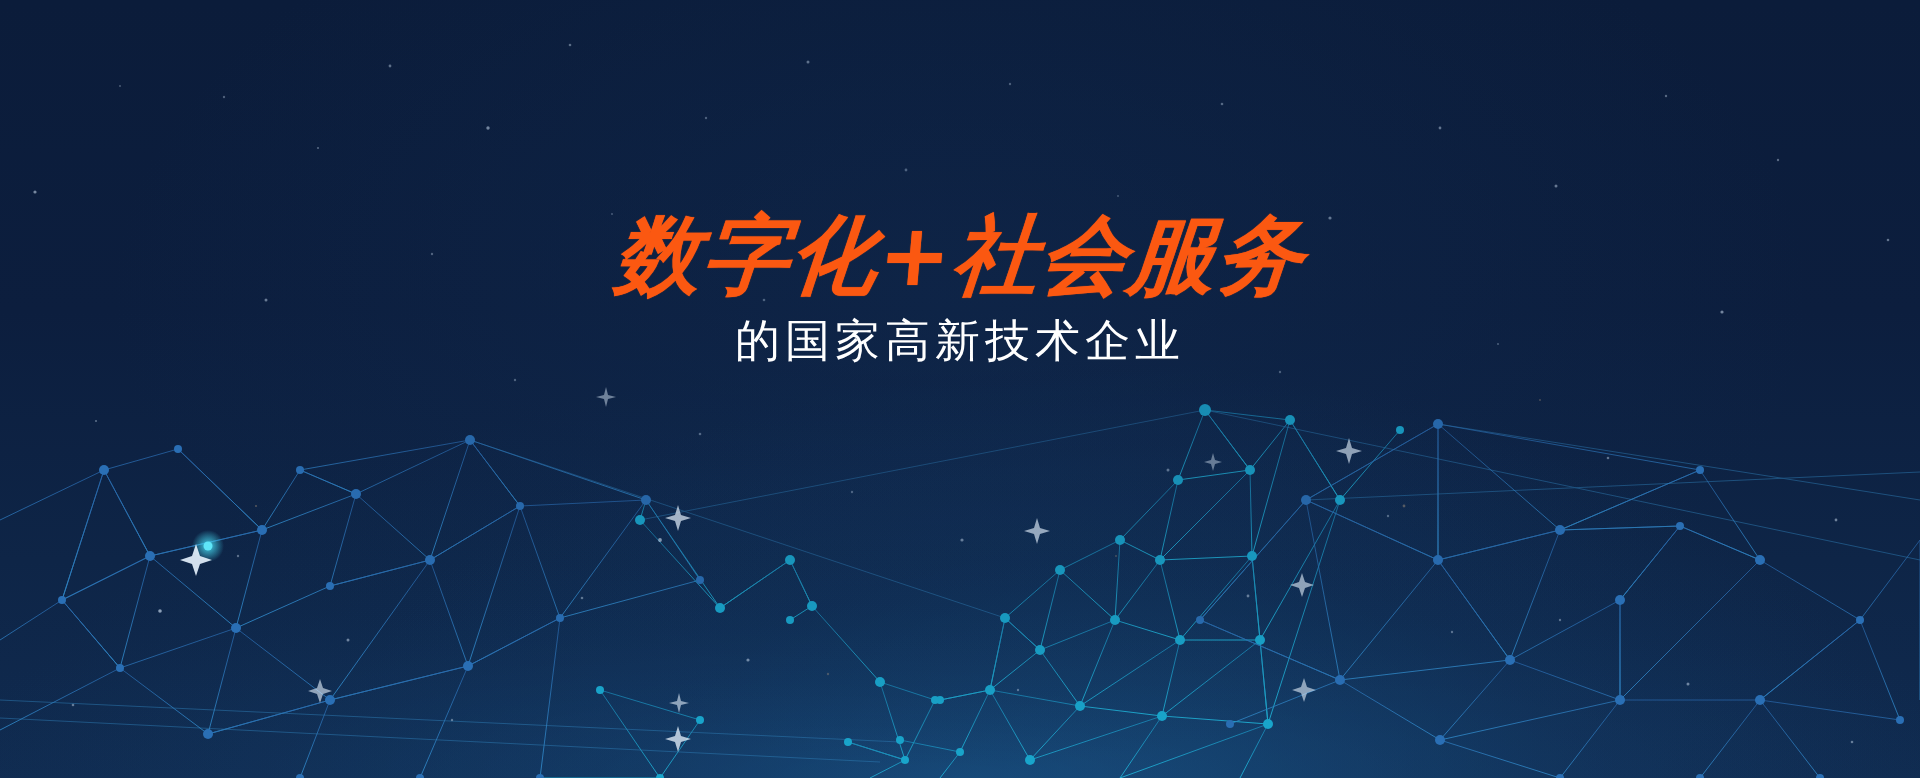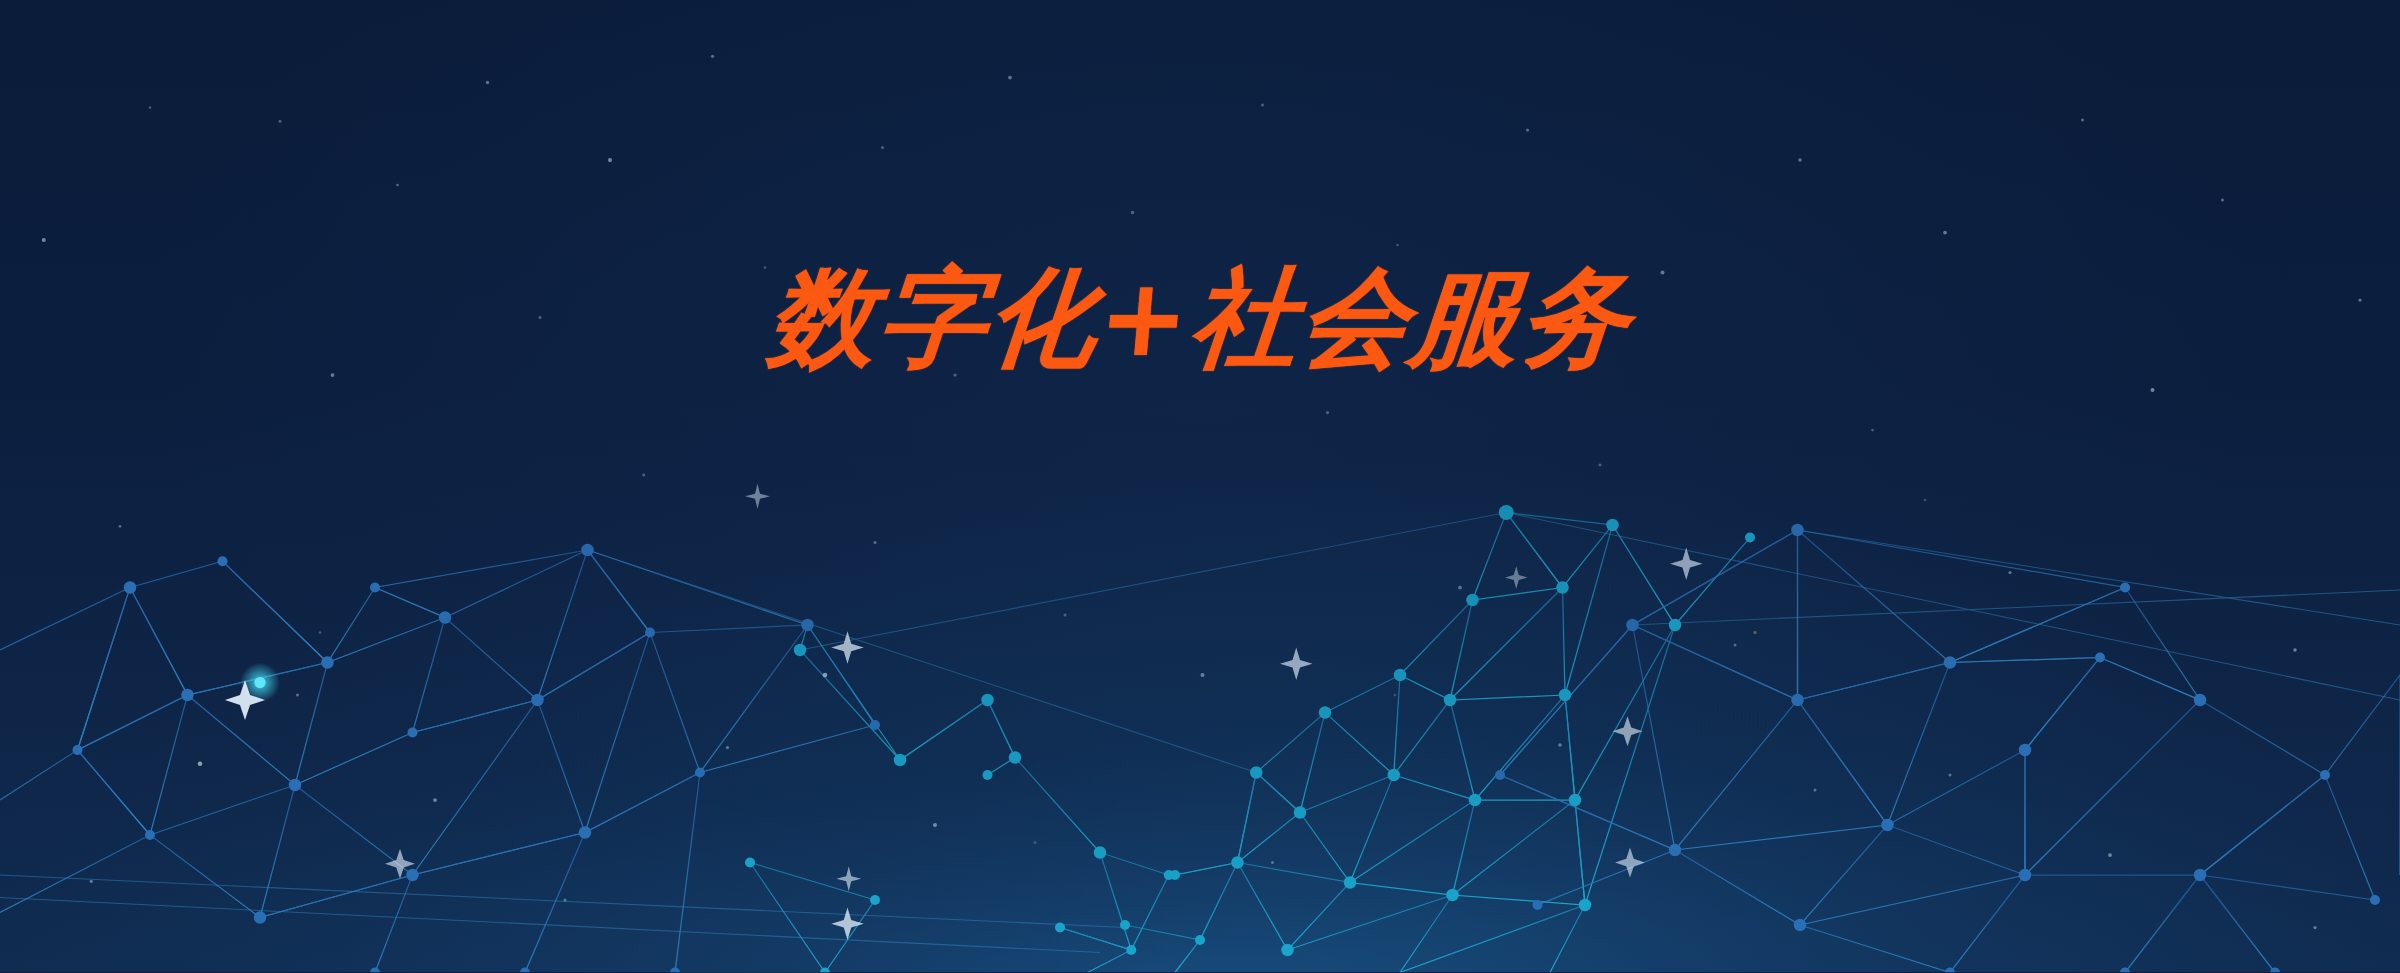--- a/index.html
+++ b/index.html
@@ -370,15 +370,16 @@
       <path d="M320 679 L323 688 L332 691 L323 694 L320 703 L317 694 L308 691 L317 688 Z" opacity=".6"></path>
       <path d="M606 387 L608 395 L616 397 L608 399 L606 407 L604 399 L596 397 L604 395 Z" opacity=".55"></path>
       <path d="M1213 453 L1215 460 L1222 462 L1215 464 L1213 471 L1211 464 L1204 462 L1211 460 Z" opacity=".5"></path>
     </g>
   </svg>
 
   <div class="bg-vignette"></div>
 
   <div class="hero-copy">
     <h1 class="hero-title">数字化+社会服务</h1>
+    <p class="hero-sub">的国家高新技术企业</p>
   </div>
 
 </div>
 
 </body></html>

